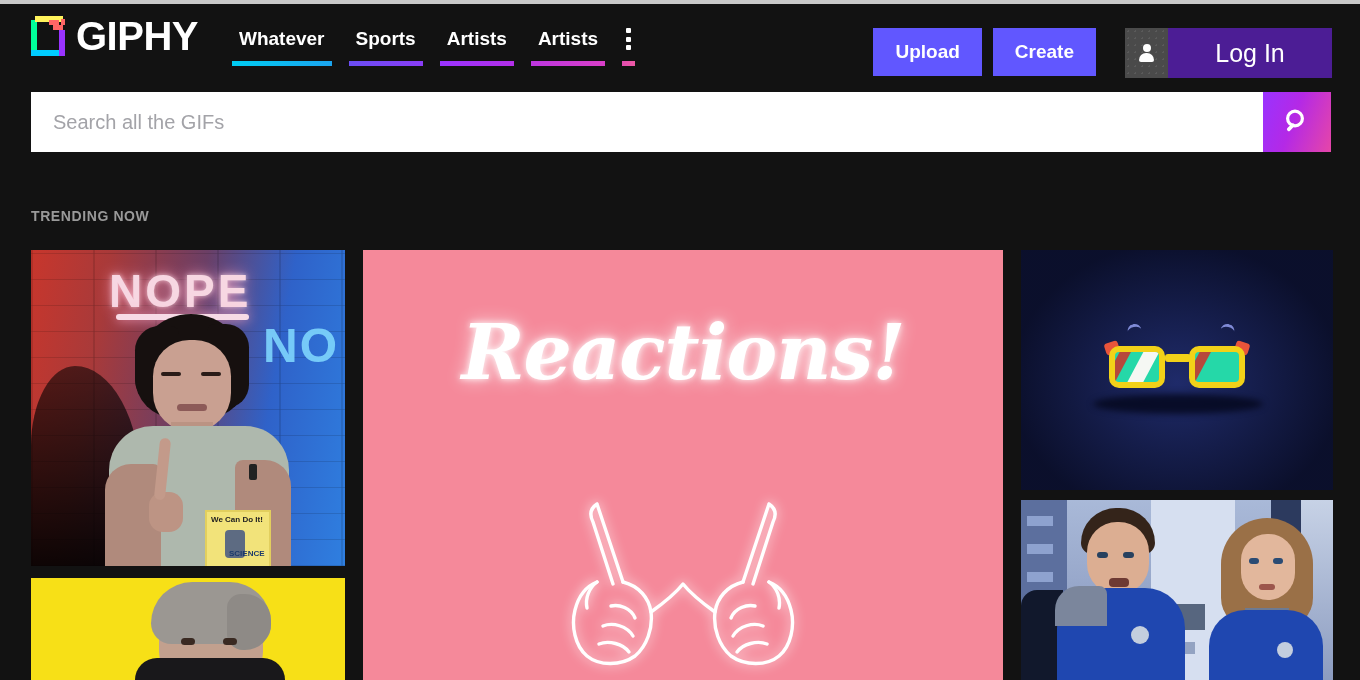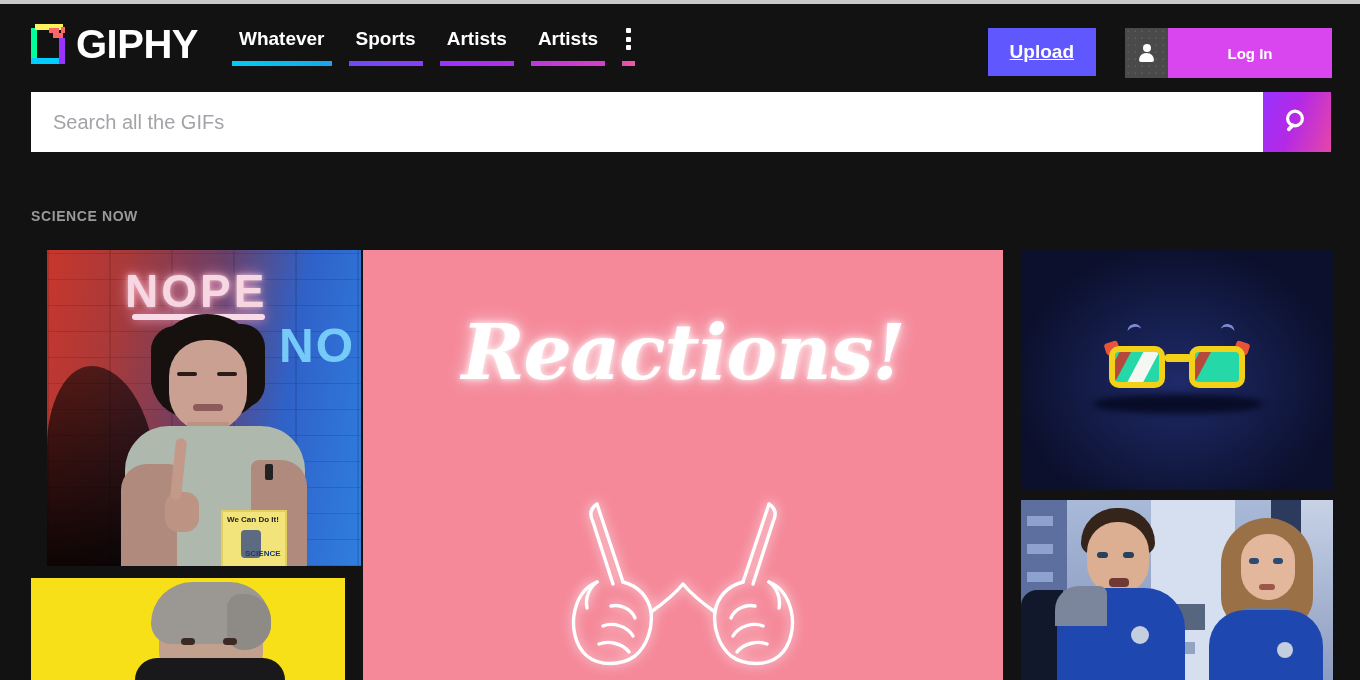--- a/index.html
+++ b/index.html
@@ -19,21 +19,21 @@
   .header {
     position:absolute; top:4px; left:0; width:1360px; height:84px;
     background:#121212;
   }
   .header-inner {
     position:absolute; left:31px; top:0; right:28px; height:84px;
     display:flex; align-items:flex-start;
   }
 
   
-  .logo-block { display:flex; align-items:center; height:56px; margin-top:12px; }
+  .logo-block { display:flex; align-items:flex-start; height:56px; margin-top:12px; }
   .logo-mark {
     position:relative; width:34px; height:40px; margin-right:11px; flex:none;
   }
   .lm-left   { position:absolute; left:0;  top:4px;  width:6px;  height:34px; background:#00ff99; }
   .lm-top    { position:absolute; left:4px; top:0;   width:28px; height:6px;  background:#fff35c; }
   .lm-bottom { position:absolute; left:0;  bottom:0; width:34px; height:6px;  background:#00ccff; }
   .lm-right  { position:absolute; right:0; top:14px; width:6px;  height:26px; background:#9933ff; }
   .lm-fold1  { position:absolute; right:6px; top:4px; width:10px; height:5px; background:#ff6666; }
   .lm-fold2  { position:absolute; right:2px; top:9px; width:10px; height:5px; background:#ff6666; }
   .lm-fold3  { position:absolute; right:0;  top:3px;  width:4px;  height:6px; background:#ff6666; }
@@ -58,36 +58,35 @@
   }
   .nav-dots i { display:block; width:5px; height:5px; background:#fff; border-radius:1px; }
 
   
   .actions { display:flex; align-items:flex-start; margin-left:auto; margin-top:24px; }
   .btn-purple {
     background:#6157ff; color:#fff; font-size:19px; font-weight:bold;
     height:48px; display:flex; align-items:center; justify-content:center;
     padding:16px 22px; cursor:pointer; border:0;
     font-family:"Liberation Sans", sans-serif;
-    text-decoration:underline;
   }
   .btn-purple + .btn-purple { margin-left:11px; }
   .login-group {
     display:flex; align-items:stretch; height:50px; margin-left:29px; cursor:pointer;
   }
   .avatar-box {
     width:43px; background:#4a4a4a; display:flex; align-items:center; justify-content:center;
     background-image:radial-gradient(#5a5a5a 1px, transparent 1px);
     background-size:7px 7px;
   }
   .avatar-glyph { position:relative; width:17px; height:18px; }
   .avatar-glyph .head { position:absolute; left:5px; top:0; width:8px; height:8px; border-radius:50%; background:#fff; }
   .avatar-glyph .body { position:absolute; left:1px; bottom:0; width:15px; height:9px; border-radius:7px 7px 2px 2px; background:#fff; }
   .login-box {
-    background:#d946ef; color:#fff; font-size:15px; font-weight:bold;
+    background:#4c1d95; color:#fff; font-size:25px; font-weight:normal;
     display:flex; align-items:center; justify-content:center; width:164px;
   }
 
   
   .searchbar { position:absolute; left:31px; top:92px; width:1300px; height:60px; display:flex; }
   .search-input {
     flex:1; background:#fff; border:0; outline:none;
     font-size:20px; color:#444; padding-left:22px;
     font-family:"Liberation Sans", sans-serif;
   }
@@ -121,21 +120,21 @@
   }
   .tri { width:0; height:0; border-left:10px solid #111; border-top:7px solid transparent; border-bottom:7px solid transparent; margin-left:2px; }
   .pausebars { display:flex; gap:3px; }
   .pausebars i { display:block; width:4px; height:13px; background:#fff; }
 
   
   .grid { position:absolute; left:31px; top:250px; width:1302px; height:430px; }
   .tile { position:absolute; overflow:hidden; cursor:pointer; }
 
   
-  .t-nope { left:16px; top:0; width:314px; height:316px; background:#241218; }
+  .t-nope { left:0; top:0; width:314px; height:316px; background:#241218; }
   .nope-bg {
     position:absolute; inset:0;
     background:linear-gradient(100deg,#c8362c 0%, #a83a3a 22%, #6b3f66 48%, #2f62c9 72%, #2f7fe0 100%);
   }
   .brick {
     position:absolute; inset:0; opacity:.28;
     background-image:
       repeating-linear-gradient(0deg, rgba(0,0,0,.45) 0 1px, transparent 1px 26px),
       repeating-linear-gradient(90deg, rgba(0,0,0,.4) 0 2px, transparent 2px 62px);
   }
@@ -310,20 +309,21 @@
               <i></i>
               <i></i>
               <i></i>
             </span>
           <span class="nav-rule" style="background:linear-gradient(90deg,#e24cb0,#ee5aa4)"></span>
         </div>
       </nav>
 
       <div class="actions">
         <button class="btn-purple">Upload</button>
+        <button class="btn-purple">Create</button>
         <div class="login-group">
           <div class="avatar-box">
             <span class="avatar-glyph">
                 <i class="head"></i>
                 <i class="body"></i>
               </span>
           </div>
           <div class="login-box">Log In</div>
         </div>
       </div>
@@ -335,21 +335,21 @@
     <input class="search-input" type="text" value="" placeholder="Search all the GIFs" style="">
     <button class="search-btn">
       <svg width="30" height="30" viewBox="0 0 30 30">
         <circle cx="13" cy="11.5" r="7.4" fill="none" stroke="#fff" stroke-width="3.2"></circle>
         <rect x="4.2" y="18.4" width="9.4" height="3.6" rx="1.6" fill="#fff" transform="rotate(-45 8.9 20.2)"></rect>
       </svg>
     </button>
   </div>
 
   <div class="trending-row">
-    <div class="trending-title">SCIENCE NOW</div>
+    <div class="trending-title">TRENDING NOW</div>
   </div>
 
   <div class="grid">
 
     <div class="tile t-nope">
       <div class="nope-bg"></div>
       <div class="brick"></div>
       <div class="nope-dark"></div>
       <div class="nope-text">NOPE</div>
       <div class="nope-strike"></div>

